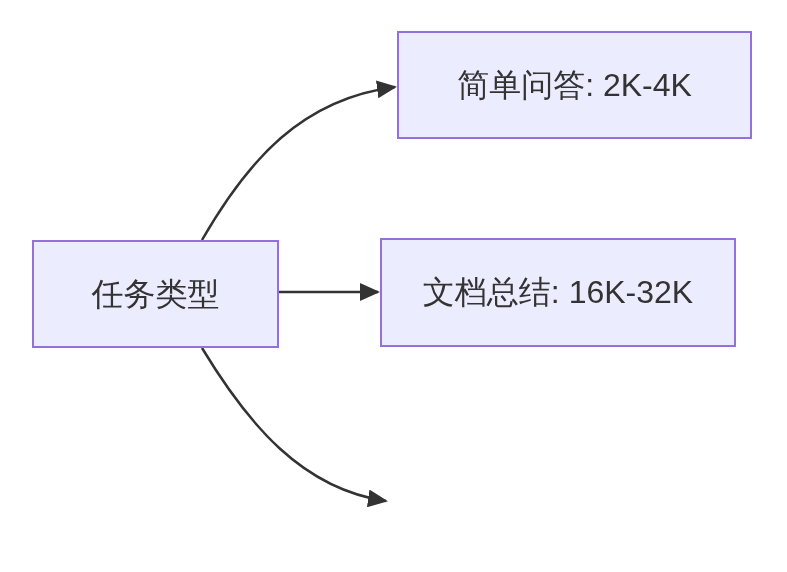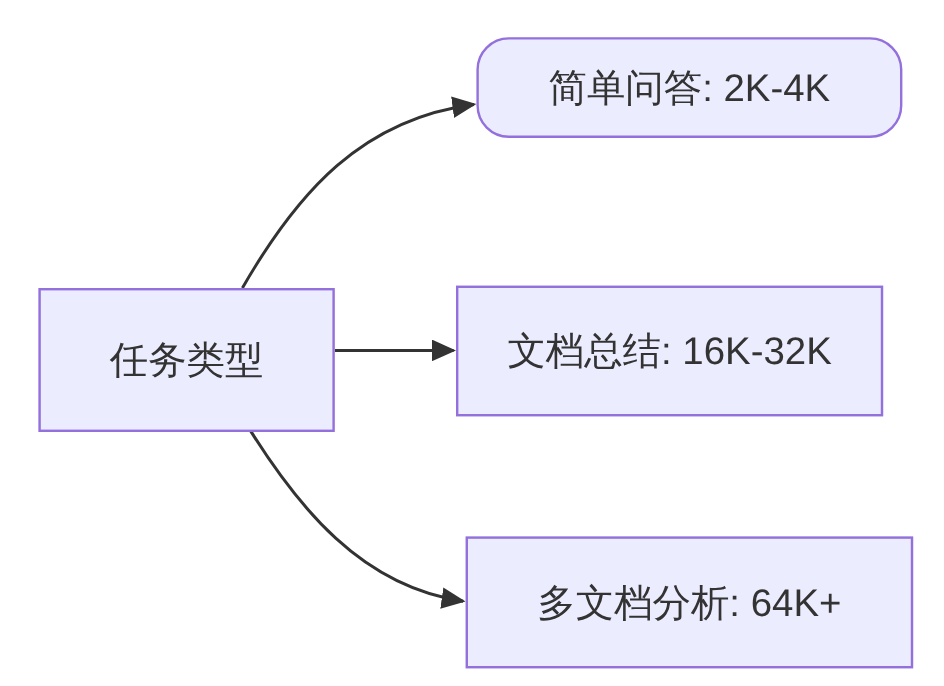--- a/index.html
+++ b/index.html
@@ -28,22 +28,22 @@
     display: flex;
     align-items: center;
     justify-content: center;
     background: var(--node-fill, #ececff);
     border: 2px solid var(--node-border, #9370db);
     color: var(--text-color, #333333);
     font-size: 32px;
     line-height: 1.2;
     white-space: nowrap;
   }
-  .node-root    { left: 32px;  top: 240px; width: 247px; height: 120px; }
-  .node-qa      { left: 397px; top: 31px;  width: 355px; height: 84px; border-radius: 27px; }
+  .node-root    { left: 32px;  top: 240px; width: 247px; height: 108px; }
+  .node-qa      { left: 397px; top: 31px;  width: 355px; height: 108px; }
   .node-doc     { left: 380px; top: 238px; width: 356px; height: 109px; }
   .node-multi   { left: 388px; top: 447px; width: 373px; height: 110px; }
 </style>
 </head>
 <body>
 
 <div class="canvas">
 
   <svg class="edges" viewBox="0 0 787 572" xmlns="http://www.w3.org/2000/svg">
     <defs>
@@ -61,17 +61,14 @@
   </div>
 
   <div class="node node-qa">
     <span>简单问答: 2K-4K</span>
   </div>
 
   <div class="node node-doc">
     <span>文档总结: 16K-32K</span>
   </div>
 
-  <div class="node node-multi">
-    <span>多文档分析: 64K+</span>
-  </div>
 
 </div>
 
 </body></html>

